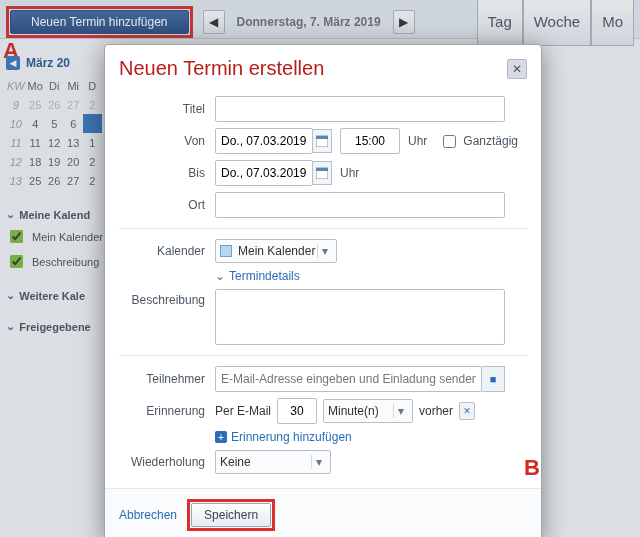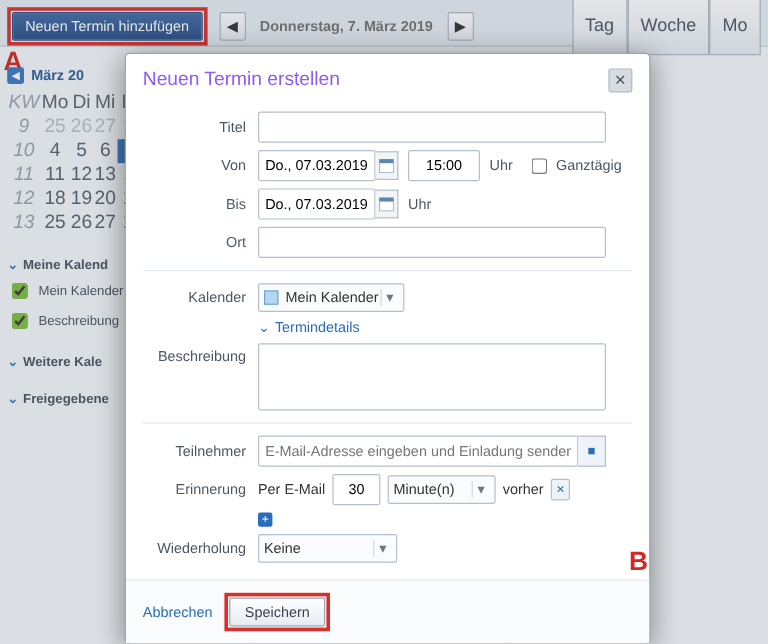--- a/index.html
+++ b/index.html
@@ -1,42 +1,42 @@
 <!DOCTYPE html>
 <html><head>
 <meta charset="utf-8">
 <style>
   html,body{margin:0;padding:0;width:640px;height:537px;font-family:Helvetica,Arial,sans-serif;font-size:12px;background:#f4f6f8;overflow:hidden;color:#333;}
   .bg-nav{height:32px;padding:6px 6px 0 6px;display:flex;align-items:center;border-bottom:1px solid #c7cfd8;background:#e6ecf2;}
-  .btn-primary{background:linear-gradient(#3f6aa4,#2a4f85);color:#fff;border:1px solid #2a4f85;height:24px;line-height:22px;padding:0 10px;font-size:12px;border-radius:2px;}
+  .btn-primary{background:linear-gradient(#3f6aa4,#2a4f85);color:#fff;border:1px solid #2a4f85;height:24px;line-height:22px;padding:0 20px;font-size:12px;border-radius:2px;}
   .highlight-A{border:3px solid #d9302b;display:inline-block;padding:1px;}
   .marker-A{position:absolute;left:3px;top:38px;color:#d12a23;font:bold 22px Arial;}
   .nav-arrows{margin-left:10px;display:flex;align-items:center;gap:4px;}
   .small-btn{width:20px;height:22px;border:1px solid #aeb9c4;background:linear-gradient(#fefefe,#e6ecf2);display:flex;align-items:center;justify-content:center;border-radius:2px;cursor:pointer;}
   .date-head{font-weight:bold;color:#737373;margin:0 8px;}
   .view-tabs{margin-left:auto;display:flex;}
   .view-tabs div{border:1px solid #aeb9c4;background:linear-gradient(#fefefe,#e6ecf2);height:22px;line-height:22px;padding:12px 10px;font-size:15px;color:#4a5763;}
   .sidebar{position:absolute;left:0;top:48px;width:140px;padding:8px 0 0 6px;}
   .minical-head{display:flex;align-items:center;gap:6px;}
   .mc-nav{width:14px;height:14px;background:#3b79c1;color:#fff;font-size:9px;display:flex;align-items:center;justify-content:center;border-radius:2px;}
   .mc-title{color:#2b5c9b;font-weight:bold;font-size:12px;}
-  .mc-table{border-collapse:collapse;margin-top:6px;font-size:16px;color:#5a6470;}
+  .mc-table{border-collapse:collapse;margin-top:6px;font-size:11px;color:#5a6470;}
   .mc-table td{width:17px;height:17px;text-align:center;}
   .mc-kw{color:#9aa5b1;font-style:italic;}
   .mc-out{color:#b8c0c8;}
   .mc-today{background:#3b79c1;color:#fff;}
   .side-section{margin-top:18px;}
   .side-head{font-weight:bold;color:#4a5460;display:flex;align-items:center;gap:4px;font-size:11px;}
   .chev{color:#3b79c1;}
   .cal-item{display:flex;align-items:center;gap:6px;margin-top:6px;color:#4a5460;font-size:11px;}
   .cal-item input{accent-color:#7fbf3f;}
   .overlay{position:absolute;inset:0;background:rgba(80,90,100,0.15);}
   .dialog{position:absolute;left:104px;top:44px;width:436px;background:#fff;border:1px solid #9aa5b1;border-radius:4px;box-shadow:0 4px 24px rgba(0,0,0,0.4);}
   .dlg-head{display:flex;align-items:center;padding:12px 14px 6px 14px;}
-  .dlg-title{font-size:16px;color:#8b5cf6;}
+  .dlg-title{font-size:20px;color:#b91c1c;}
   .dlg-close{margin-left:auto;width:18px;height:18px;background:#d6dce2;border:1px solid #aeb9c4;display:flex;align-items:center;justify-content:center;font-size:12px;color:#4a5763;border-radius:2px;cursor:pointer;}
   .dlg-body{padding:4px 14px 8px 14px;}
   .row{display:flex;align-items:center;margin:6px 0;}
   .lbl{width:86px;text-align:right;padding-right:10px;color:#4a5763;font-size:12px;}
   input[type=text].fld, textarea.fld{border:1px solid #b5bfc9;border-radius:2px;padding:3px 5px;font-size:12px;font-family:inherit;background:#fff;}
   .fld-title{width:278px;height:18px;}
   .fld-date{width:86px;height:18px;}
   .cal-ico{width:18px;height:22px;border:1px solid #b5bfc9;border-left:none;display:flex;align-items:center;justify-content:center;background:#f2f5f8;}
   .cal-ico svg{width:12px;height:12px;}
   .fld-time{width:48px;height:18px;text-align:center;margin-left:8px;}
@@ -248,20 +248,21 @@
         <span>vorher</span>
         <div class="tiny-x">
             <span>✕</span>
           </div>
       </div>
     </div>
     <div class="row">
       <div class="lbl"></div>
       <div class="link">
         <span class="plus-ico">+</span>
+        <span>Erinnerung hinzufügen</span>
       </div>
     </div>
     <div class="row">
       <div class="lbl">Wiederholung</div>
       <div class="dd" style="width:106px">
         <span>Keine</span>
         <span class="arrow">▾</span>
       </div>
     </div>
   </div>

